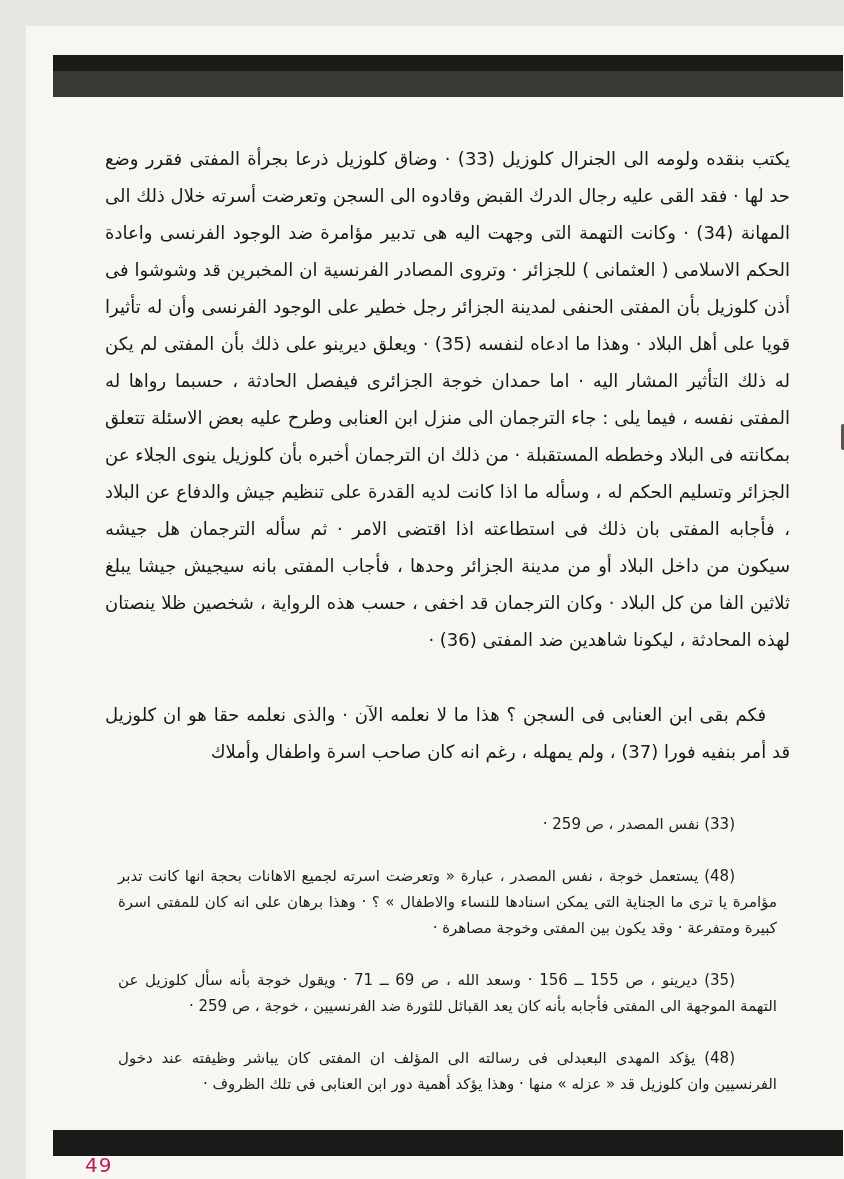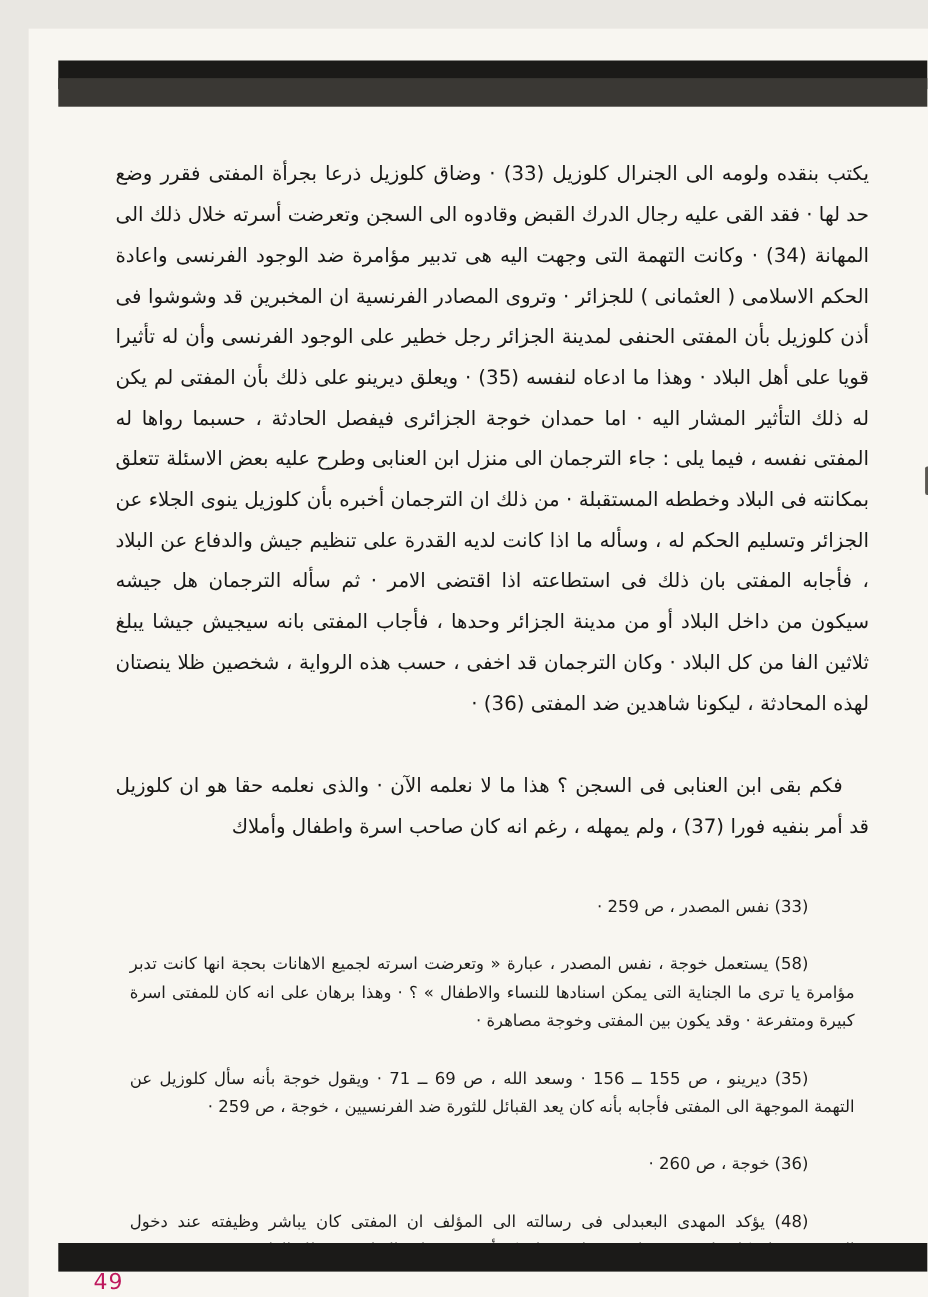--- a/index.html
+++ b/index.html
@@ -83,23 +83,22 @@
   <div class="rule rule-thin"></div>
 
   <div class="content" lang="ar" dir="rtl">
 
     <p class="main-para">يكتب بنقده ولومه الى الجنرال كلوزيل (33) · وضاق كلوزيل ذرعا بجرأة المفتى فقرر وضع حد لها · فقد القى عليه رجال الدرك القبض وقادوه الى السجن وتعرضت أسرته خلال ذلك الى المهانة (34) · وكانت التهمة التى وجهت اليه هى تدبير مؤامرة ضد الوجود الفرنسى واعادة الحكم الاسلامى ( العثمانى ) للجزائر · وتروى المصادر الفرنسية ان المخبرين قد وشوشوا فى أذن كلوزيل بأن المفتى الحنفى لمدينة الجزائر رجل خطير على الوجود الفرنسى وأن له تأثيرا قويا على أهل البلاد · وهذا ما ادعاه لنفسه (35) · ويعلق ديرينو على ذلك بأن المفتى لم يكن له ذلك التأثير المشار اليه · اما حمدان خوجة الجزائرى فيفصل الحادثة ، حسبما رواها له المفتى نفسه ، فيما يلى : جاء الترجمان الى منزل ابن العنابى وطرح عليه بعض الاسئلة تتعلق بمكانته فى البلاد وخططه المستقبلة · من ذلك ان الترجمان أخبره بأن كلوزيل ينوى الجلاء عن الجزائر وتسليم الحكم له ، وسأله ما اذا كانت لديه القدرة على تنظيم جيش والدفاع عن البلاد ، فأجابه المفتى بان ذلك فى استطاعته اذا اقتضى الامر · ثم سأله الترجمان هل جيشه سيكون من داخل البلاد أو من مدينة الجزائر وحدها ، فأجاب المفتى بانه سيجيش جيشا يبلغ ثلاثين الفا من كل البلاد · وكان الترجمان قد اخفى ، حسب هذه الرواية ، شخصين ظلا ينصتان لهذه المحادثة ، ليكونا شاهدين ضد المفتى (36) ·</p>
 
     <p class="main-para">فكم بقى ابن العنابى فى السجن ؟ هذا ما لا نعلمه الآن · والذى نعلمه حقا هو ان كلوزيل قد أمر بنفيه فورا (37) ، ولم يمهله ، رغم انه كان صاحب اسرة واطفال وأملاك</p>
 
     <section class="footnotes">
       <p class="footnote">(33) نفس المصدر ، ص 259 ·</p>
-      <p class="footnote">(58) يستعمل خوجة ، نفس المصدر ، عبارة « وتعرضت اسرته لجميع الاهانات بحجة انها كانت تدبر مؤامرة يا ترى ما الجناية التى يمكن اسنادها للنساء والاطفال » ؟ · وهذا برهان على انه كان للمفتى اسرة كبيرة ومتفرعة · وقد يكون بين المفتى وخوجة مصاهرة ·</p>
+      <p class="footnote">(48) يستعمل خوجة ، نفس المصدر ، عبارة « وتعرضت اسرته لجميع الاهانات بحجة انها كانت تدبر مؤامرة يا ترى ما الجناية التى يمكن اسنادها للنساء والاطفال » ؟ · وهذا برهان على انه كان للمفتى اسرة كبيرة ومتفرعة · وقد يكون بين المفتى وخوجة مصاهرة ·</p>
       <p class="footnote">(35) ديرينو ، ص 155 ــ 156 · وسعد الله ، ص 69 ــ 71 · ويقول خوجة بأنه سأل كلوزيل عن التهمة الموجهة الى المفتى فأجابه بأنه كان يعد القبائل للثورة ضد الفرنسيين ، خوجة ، ص 259 ·</p>
-      <p class="footnote">(36) خوجة ، ص 260 ·</p>
       <p class="footnote">(48) يؤكد المهدى البعبدلى فى رسالته الى المؤلف ان المفتى كان يباشر وظيفته عند دخول الفرنسيين وان كلوزيل قد « عزله » منها · وهذا يؤكد أهمية دور ابن العنابى فى تلك الظروف ·</p>
     </section>
 
   </div>
 
   <div class="scan-dash"></div>
 
   <div class="rule rule-bottom"></div>
 
   <div class="page-number">49</div>

